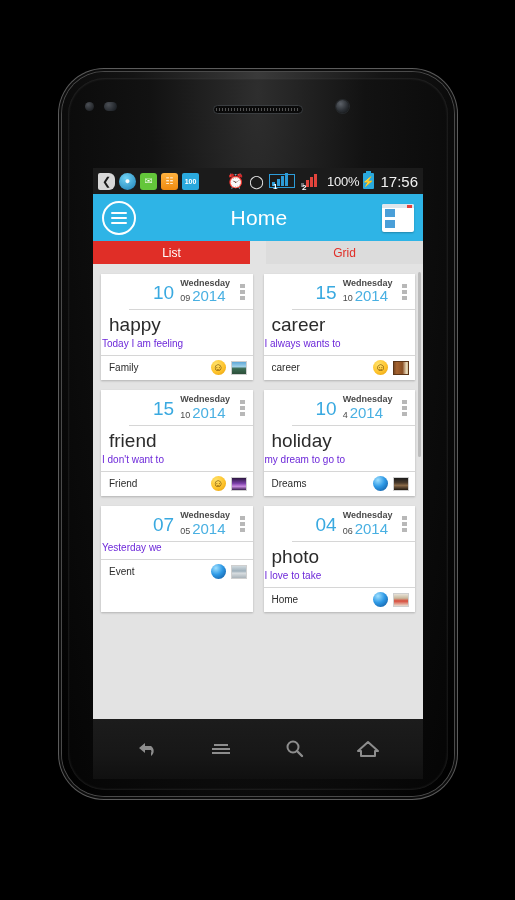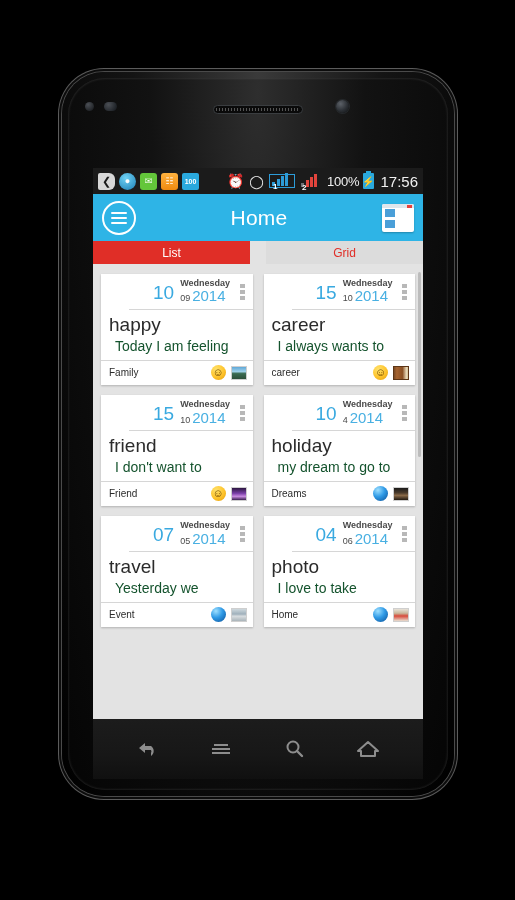--- a/index.html
+++ b/index.html
@@ -240,23 +240,23 @@
 
   .card-title {
     font-size: 19px;
     color: #2b2b2b;
     padding: 4px 8px 2px 8px;
     line-height: 1.15;
     white-space: nowrap;
     overflow: hidden;
   }
   .card-sub {
-    font-size: 14px;
-    color: #14532d;
-    padding: 0 8px 6px 14px;
+    font-size: 10px;
+    color: #6d28d9;
+    padding: 0 8px 6px 1px;
     border-bottom: 1px solid #d6d6d6;
     white-space: nowrap;
     overflow: hidden;
   }
   .card-foot {
     display: flex;
     align-items: center;
     padding: 4px 6px 5px 8px;
     gap: 5px;
   }
@@ -490,21 +490,20 @@
           <div class="c-datewrap">
             <span class="c-weekday">Wednesday</span>
             <span class="c-mon">05</span><span class="c-year">2014</span>
           </div>
           <div class="c-dots">
               <i></i>
               <i></i>
               <i></i>
             </div>
         </div>
-        <div class="card-title">travel</div>
         <div class="card-sub">Yesterday we</div>
         <div class="card-foot">
           <div class="card-cat">Event</div>
           <div class="emoji-ic emo-sphere"></div>
           <div class="thumb th-temple"></div>
         </div>
       </div>
 
       <div class="card">
         <div class="card-head">

